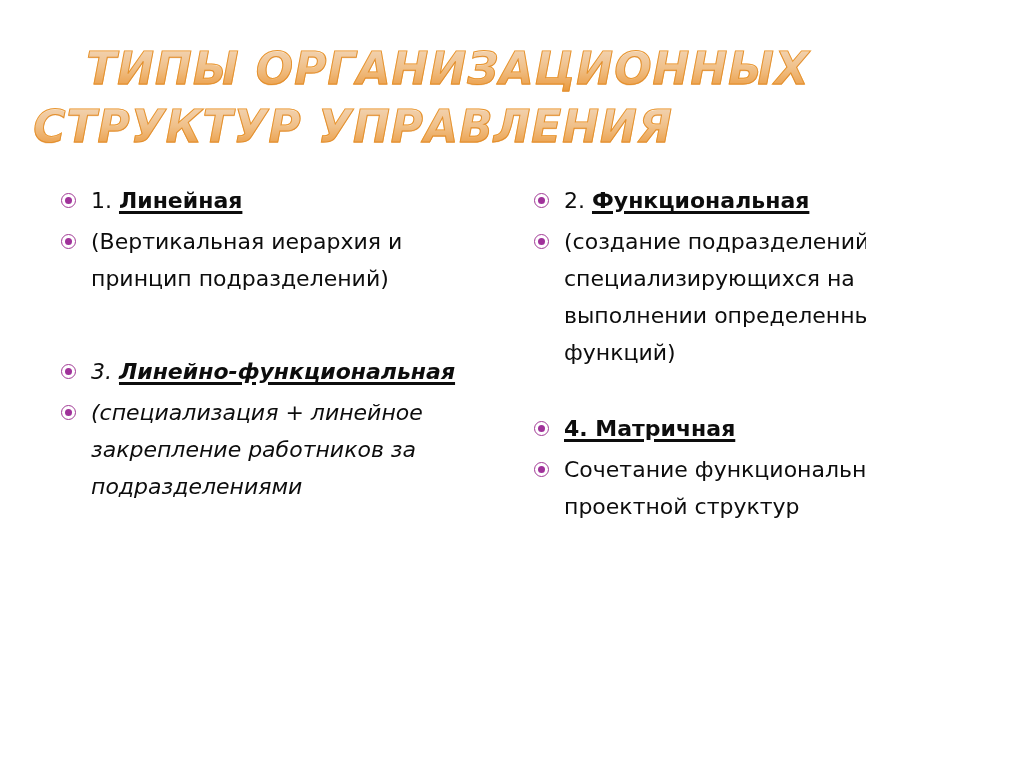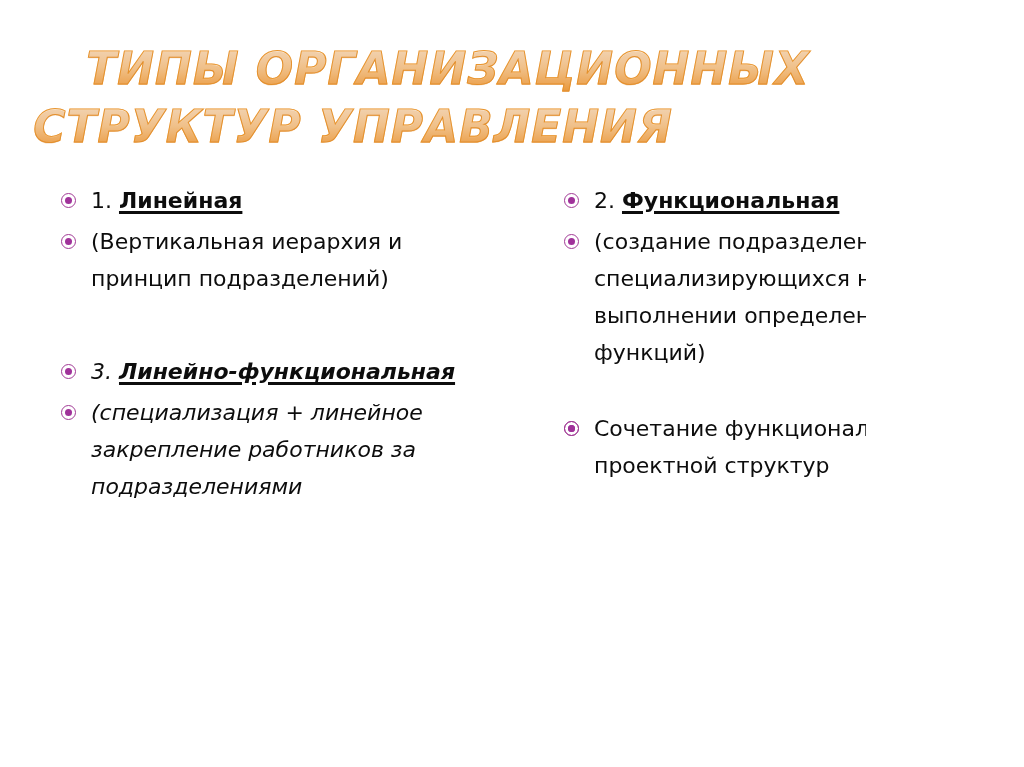--- a/index.html
+++ b/index.html
@@ -93,21 +93,21 @@
   }
   .title-line--1 { transform: translateX(-10px); }
   .title-line--2 { transform: translateX(-105px); }
 
   
   .col {
     position: absolute;
     top: 182px;
   }
   .col--left  { left: 58px;  width: 440px; }
-  .col--right { left: 561px; width: 450px; }
+  .col--right { left: 531px; width: 450px; }
 
   .group { position: relative; }
   .group--spacer { margin-top: 56px; font-style: italic; }
   .group--spacer-right { margin-top: 39px; }
 
   .bullet-item {
     position: relative;
     padding-left: 33px;
     margin: 0 0 4px 0;
     font-size: 22px;
@@ -194,21 +194,21 @@
       </p>
       <p class="bullet-item">
         <span class="bullet"></span>
         <span>(создание подразделений, специализирующихся на выполнении определенных функций)</span>
       </p>
     </div>
 
     <div class="group group--spacer-right">
       <p class="bullet-item">
         <span class="bullet"></span>
-        <span class="num"></span>
+        <span class="num"></span><span class="em">4. Матричная</span>
       </p>
       <p class="bullet-item">
         <span class="bullet"></span>
         <span>Сочетание функциональной и проектной структур</span>
       </p>
     </div>
 
   </div>
 
 </div>

